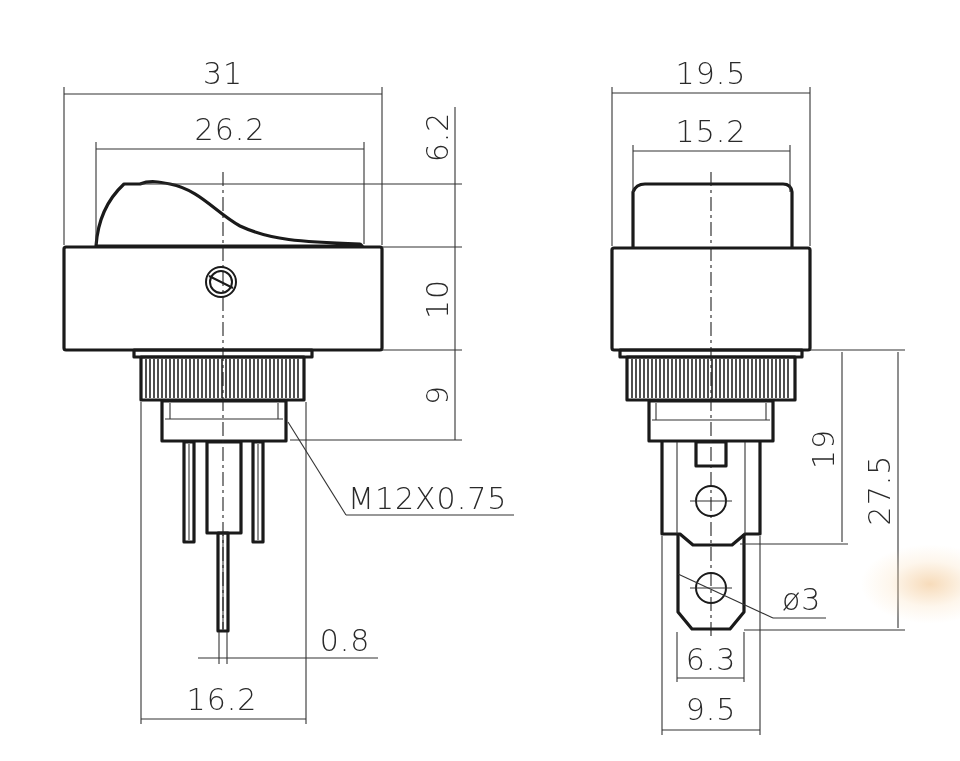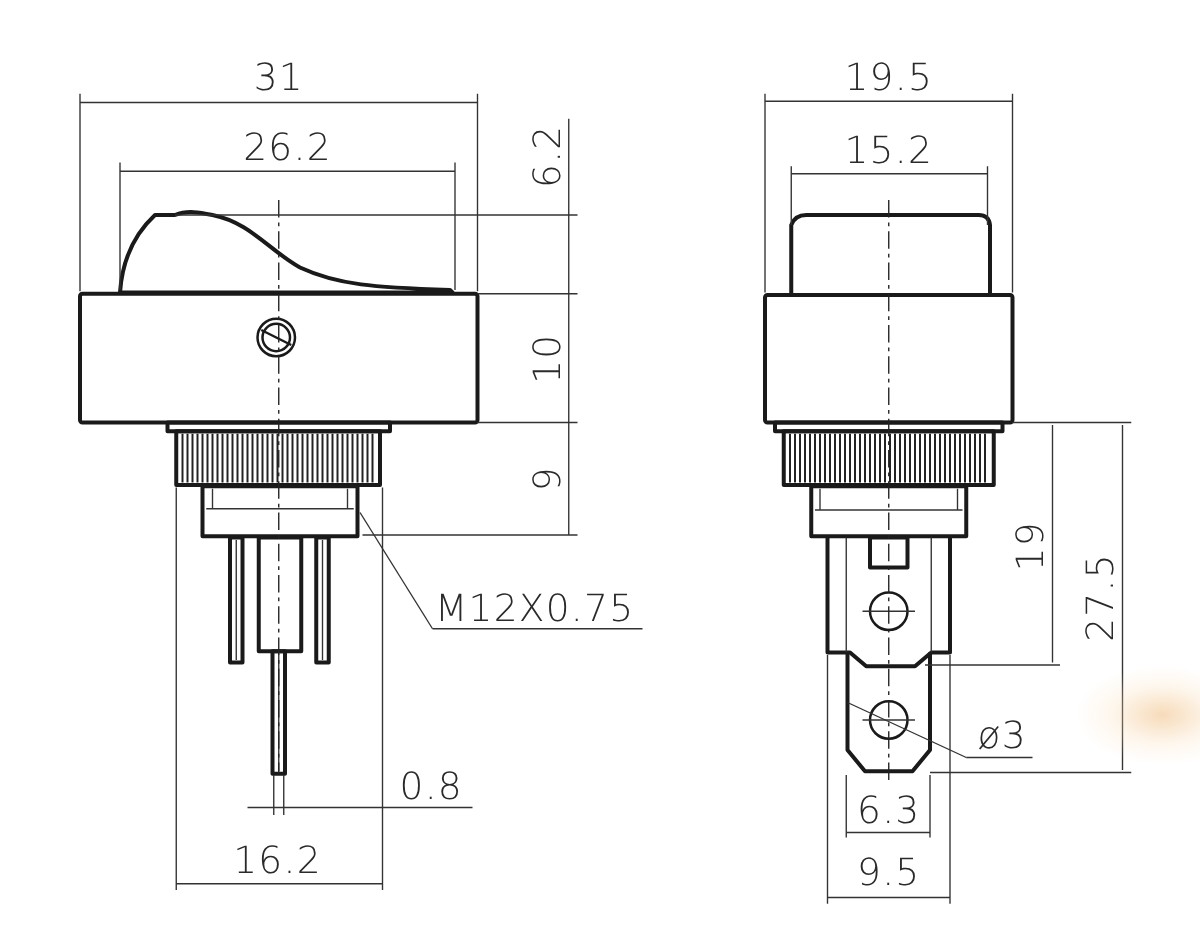--- a/index.html
+++ b/index.html
@@ -1,17 +1,17 @@
 <!DOCTYPE html>
 <html><head>
   <meta charset="utf-8">
   <style>
     html, body { margin: 0; padding: 0; background: #ffffff; }
     body { width: 960px; height: 761px; overflow: hidden; position: relative; }
-    #stage { position: absolute; left: 0; top: 0; width: 960px; height: 572px; }
+    #stage { position: absolute; left: 0; top: 12px; width: 960px; height: 572px; }
     .thick { stroke: #1a1a1a; stroke-width: 3.2; fill: none; stroke-linejoin: round; }
     .med { stroke: #1a1a1a; stroke-width: 2; fill: none; }
     .thin { stroke: #333333; stroke-width: 1.1; fill: none; }
     .center { stroke: #222222; stroke-width: 1.1; fill: none; stroke-dasharray: 14 4 3 4; }
     .dim-text { font-family: "DejaVu Sans", sans-serif; font-size: 30px; fill: #2a2a2a; font-weight: 300; letter-spacing: 1px; }
     .knurl { stroke: #222; stroke-width: 1.6; }
     #glow { position: absolute; right: -40px; bottom: -40px; width: 140px; height: 80px;
             border-radius: 50%; background: radial-gradient(ellipse at center, rgba(240,190,130,0.55) 0%, rgba(250,220,180,0.25) 40%, rgba(255,255,255,0) 70%); }
   </style>
 </head>

